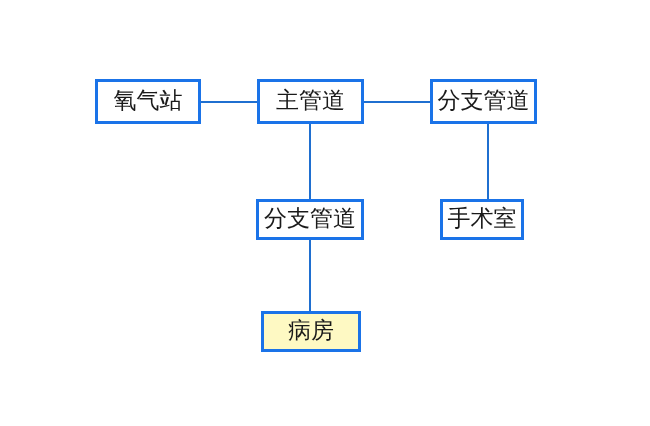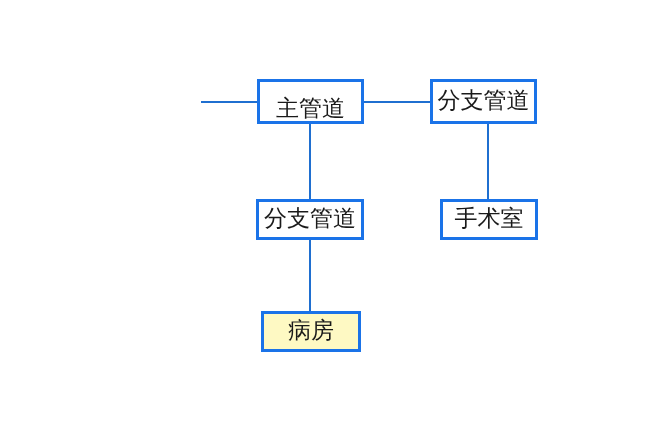--- a/index.html
+++ b/index.html
@@ -41,44 +41,47 @@
     z-index: 2;
   }
   .node-label {
     display: block;
     font-size: 23px;
     transform: translateY(-1px);
   }
 
   
   .n-oxygen-station  { left: 95px;  top: 79px;  width: 106px; height: 45px; }
-  .n-main-pipeline   { left: 257px; top: 79px;  width: 107px; height: 45px; align-items: flex-end; }
+  .n-main-pipeline   { left: 257px; top: 79px;  width: 107px; height: 45px; }
   .n-branch-right    { left: 430px; top: 79px;  width: 107px; height: 45px; }
   .n-branch-middle   { left: 256px; top: 199px; width: 108px; height: 41px; }
-  .n-operating-room  { left: 440px; top: 199px; width: 98px;  height: 41px; }
+  .n-operating-room  { left: 440px; top: 199px; width: 84px;  height: 41px; }
   .n-ward            { left: 261px; top: 311px; width: 100px; height: 41px; }
 </style>
 </head>
 <body style="background: rgb(255, 255, 255);">
 
 <div id="canvas" style="background: rgb(255, 255, 255);">
 
   <svg id="edge-layer" viewBox="0 0 650 426" xmlns="http://www.w3.org/2000/svg">
 
     <line x1="201" y1="102" x2="257" y2="102" stroke="#1f6fd0" stroke-width="2"></line>
 
     <line x1="364" y1="102" x2="430" y2="102" stroke="#1f6fd0" stroke-width="2"></line>
 
     <line x1="310" y1="124" x2="310" y2="199" stroke="#1f6fd0" stroke-width="2"></line>
 
     <line x1="488" y1="124" x2="488" y2="199" stroke="#1f6fd0" stroke-width="2"></line>
 
     <line x1="310" y1="240" x2="310" y2="311" stroke="#1f6fd0" stroke-width="2"></line>
   </svg>
 
+  <div class="node n-oxygen-station" style="border-color: rgb(26, 115, 232); background: rgb(255, 255, 255); color: rgb(26, 26, 26);">
+    <span class="node-label">氧气站</span>
+  </div>
 
   <div class="node n-main-pipeline" style="border-color: rgb(26, 115, 232); background: rgb(255, 255, 255); color: rgb(26, 26, 26);">
     <span class="node-label">主管道</span>
   </div>
 
   <div class="node n-branch-right" style="border-color: rgb(26, 115, 232); background: rgb(255, 255, 255); color: rgb(26, 26, 26);">
     <span class="node-label">分支管道</span>
   </div>
 
   <div class="node n-branch-middle" style="border-color: rgb(26, 115, 232); background: rgb(255, 255, 255); color: rgb(26, 26, 26);">

